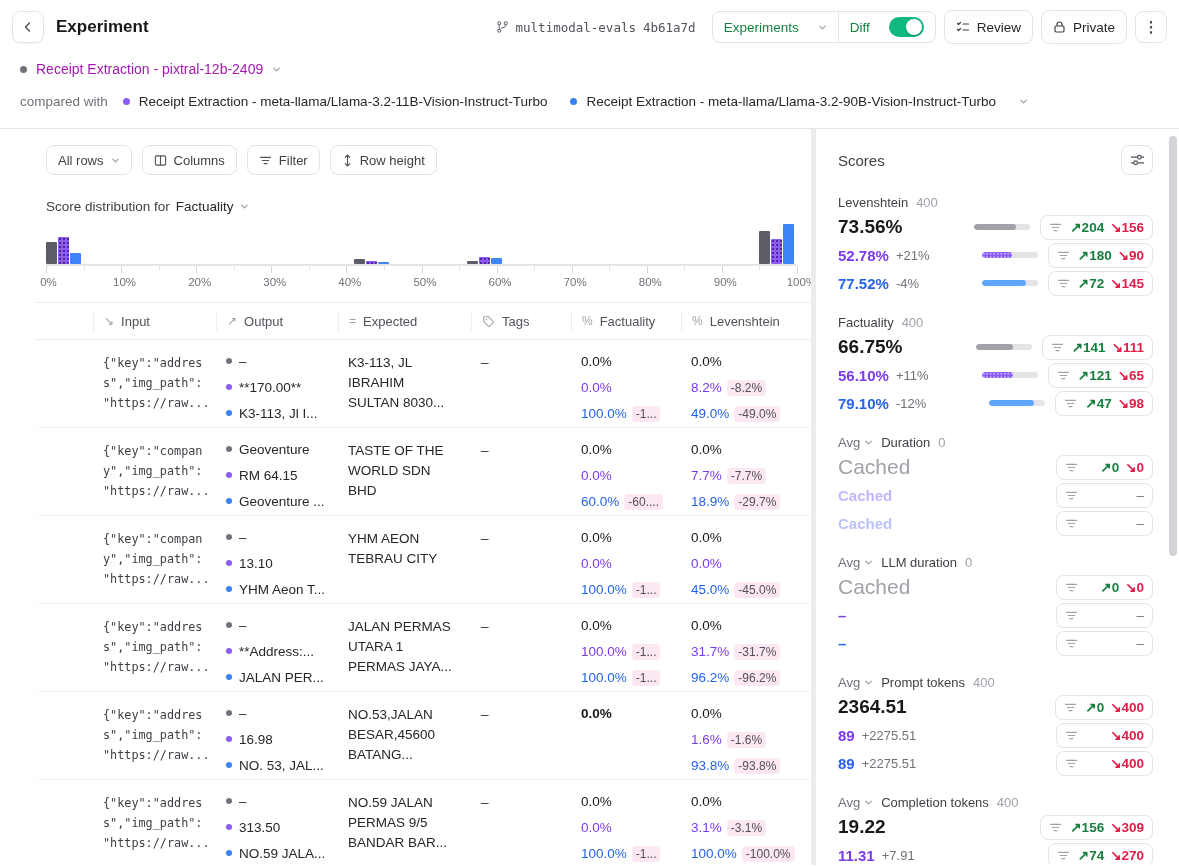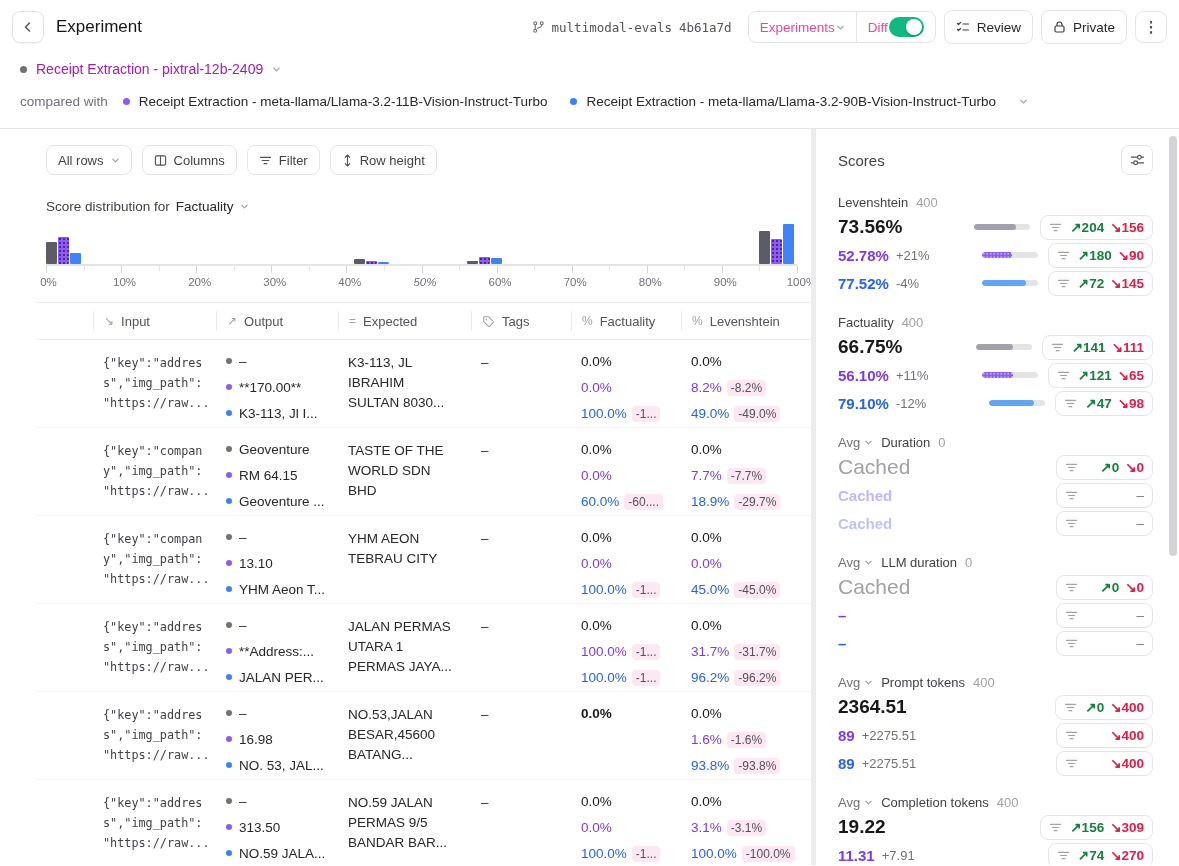--- a/index.html
+++ b/index.html
@@ -3,26 +3,26 @@
 <meta charset="utf-8">
 <style>
   html,body{margin:0;padding:0;background:#fff;}
   .app{position:relative;width:1179px;height:866px;overflow:hidden;background:#fff;
        font-family:"Liberation Sans",sans-serif;color:#18181b;}
 
   
   .topbar{display:flex;align-items:center;padding:10px 12px 4px;gap:12px;}
   .back-btn{width:30px;height:30px;border:1px solid #e4e4e7;border-radius:8px;background:#fff;
             display:flex;align-items:center;justify-content:center;box-shadow:0 1px 1px rgba(0,0,0,.04);cursor:pointer;}
-  .title{font-size:17px;font-weight:400;}
+  .title{font-size:17px;font-weight:700;}
   .top-right{margin-left:auto;display:flex;align-items:center;gap:8px;}
   .repo{display:flex;align-items:center;gap:7px;font-family:"DejaVu Sans Mono",monospace;
         font-size:12.5px;color:#52525b;margin-right:8px;}
   .seg{display:flex;border:1px solid #e4e4e7;border-radius:8px;height:32px;box-sizing:border-box;background:#fff;}
-  .seg-cell{display:flex;align-items:center;gap:1px;padding:0 11px;font-size:13.5px;color:#ec4899;cursor:pointer;}
+  .seg-cell{display:flex;align-items:center;gap:19px;padding:0 11px;font-size:13.5px;color:#15803d;cursor:pointer;}
   .seg-cell+.seg-cell{border-left:1px solid #e4e4e7;}
   .toggle{width:35px;height:20px;border-radius:10px;background:#10b981;position:relative;cursor:pointer;}
   .toggle-knob{position:absolute;right:2px;top:2px;width:16px;height:16px;border-radius:50%;background:#fff;
                box-shadow:0 1px 2px rgba(0,0,0,.25);}
   .btn{display:flex;align-items:center;gap:7px;height:32px;padding:16px 11px;border:1px solid #e4e4e7;border-radius:8px;
        background:#fff;font-size:13.5px;color:#27272a;box-sizing:border-box;cursor:pointer;}
   .btn-sq{width:32px;justify-content:center;padding:0;font-size:15px;color:#52525b;font-weight:700;}
 
   
   .exp-block{padding:8px 20px 0;}
@@ -278,21 +278,21 @@
             <div class="tick" style="left: 90%;"></div>
             <div class="tick tick-minor" style="left: 95%;"></div>
             <div class="tick" style="left: 100%;"></div>
           </div>
         <div class="hist-labels">
             <span class="x-label" style="left: 0%;">0%</span>
             <span class="x-label" style="left: 10%;">10%</span>
             <span class="x-label" style="left: 20%;">20%</span>
             <span class="x-label" style="left: 30%;">30%</span>
             <span class="x-label" style="left: 40%;">40%</span>
-            <span class="x-label" style="left: 50%; font-style: italic;">50%</span>
+            <span class="x-label" style="left: 50%;">50%</span>
             <span class="x-label" style="left: 60%;">60%</span>
             <span class="x-label" style="left: 70%;">70%</span>
             <span class="x-label" style="left: 80%;">80%</span>
             <span class="x-label" style="left: 90%;">90%</span>
             <span class="x-label" style="left: 100%;">100%</span>
           </div>
       </div>
 
       <div class="table">
         <div class="t-header">

